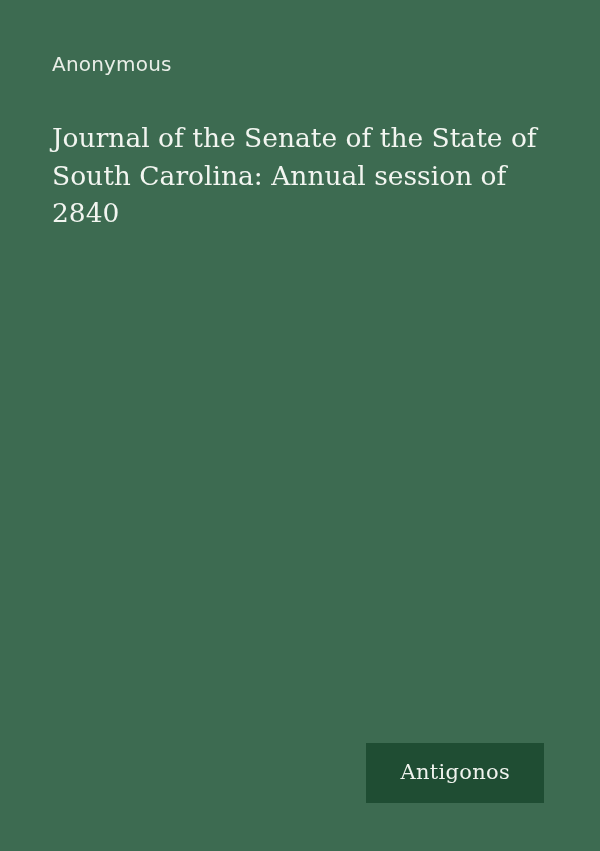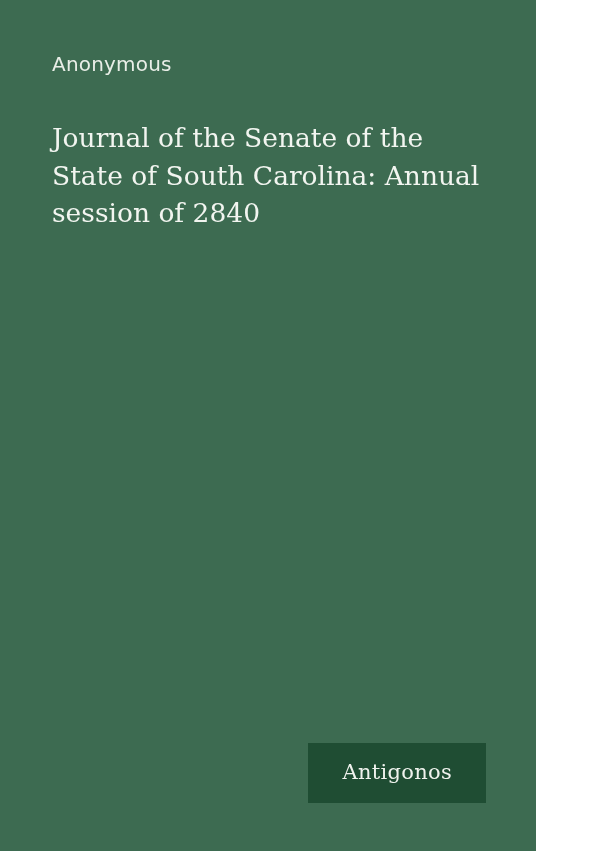--- a/index.html
+++ b/index.html
@@ -8,21 +8,21 @@
   }
   body {
     width: 600px;
     height: 851px;
     background: #ffffff;
     font-family: "Liberation Sans", sans-serif;
   }
 
   .book-cover {
     position: relative;
-    width: 536px;
+    width: 600px;
     height: 851px;
     background: #3d6b51;
     box-sizing: border-box;
     overflow: hidden;
   }
 
   .cover-inner {
     position: absolute;
     left: 0;
     top: 0;
@@ -48,21 +48,21 @@
     font-size: 26.5px;
     font-weight: 400;
     line-height: 1.42;
     margin: 0;
     padding-top: 43px;
     max-width: 530px;
   }
 
   .publisher-badge {
     position: absolute;
-    right: 50px;
+    right: 56px;
     bottom: 48px;
     background: #1f4d33;
     color: #f0f3ee;
     font-family: "DejaVu Serif", serif;
     font-size: 21px;
     letter-spacing: 0.3px;
     padding: 17px 34px 19px 34px;
     text-align: center;
     box-sizing: border-box;
     min-width: 152px;

